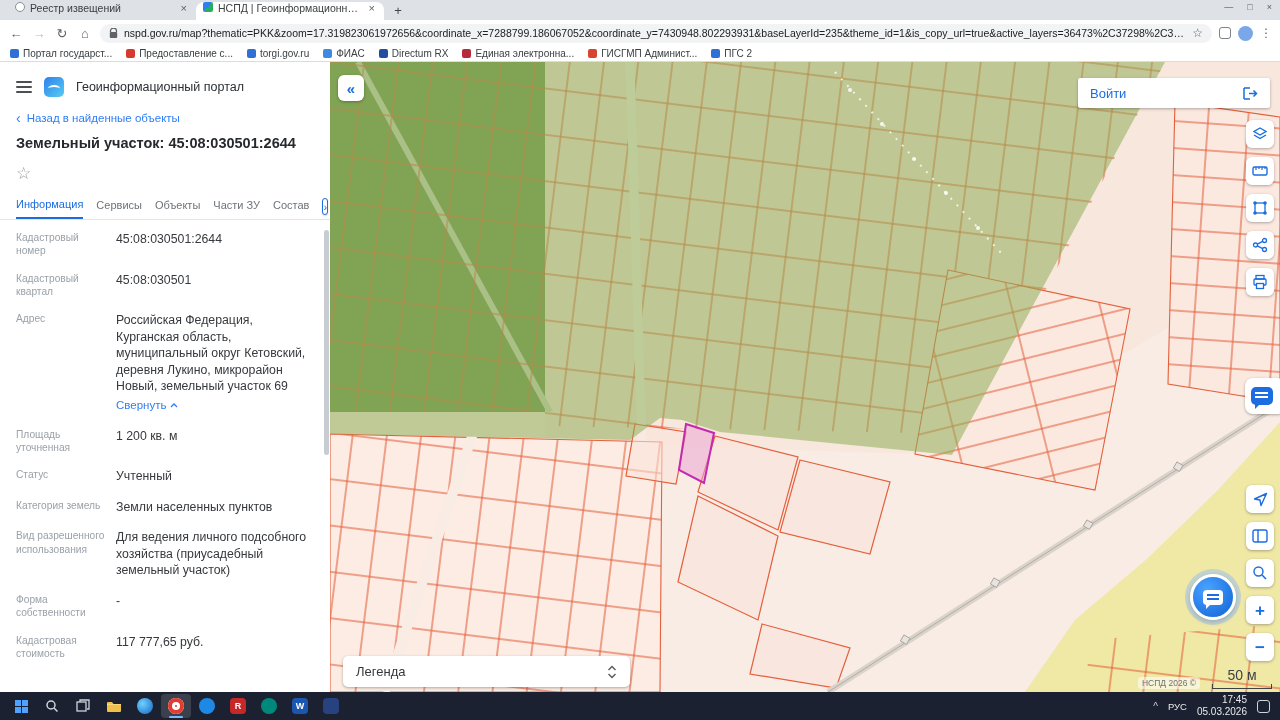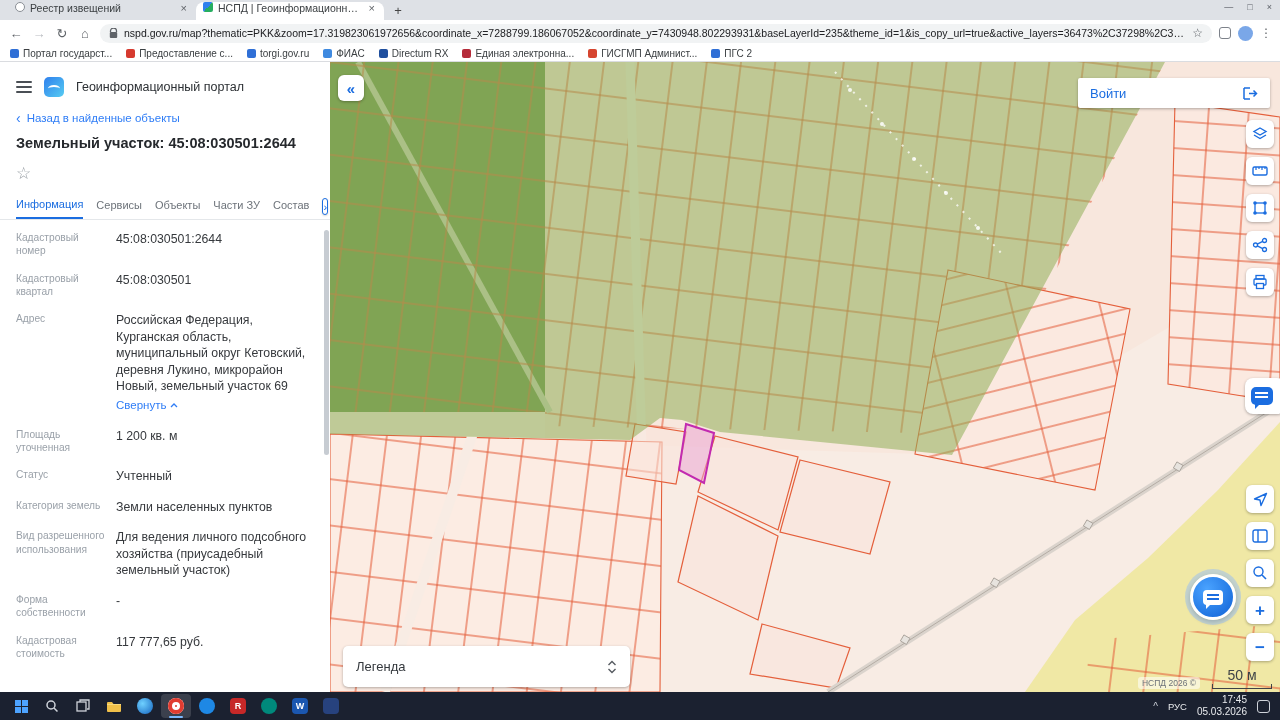--- a/index.html
+++ b/index.html
@@ -71,21 +71,21 @@
 .stack.bottom{top:423px}
 .chat-widget{right:-5px;top:316px;width:40px;height:36px;border-radius:8px;justify-content:flex-start;padding-left:6px}
 .bubble{width:22px;height:18px;background:#1b6de0;border-radius:5px;position:relative}
 .bubble:before{content:"";position:absolute;left:4px;top:5px;width:13px;height:2px;background:#fff;box-shadow:0 4px 0 #fff}
 .bubble:after{content:"";position:absolute;left:4px;bottom:-4px;border:4px solid transparent;border-top-color:#1b6de0;border-left-color:#1b6de0}
 .big-chat{position:absolute;left:860px;top:512px;width:46px;height:46px;border-radius:50%;background:radial-gradient(circle at 35% 30%,#4aa3ff,#0f62d6);border:3px solid #fff;box-shadow:0 0 0 5px rgba(140,185,255,.45),0 2px 5px rgba(0,0,0,.3);display:flex;align-items:center;justify-content:center}
 .big-chat .bb{width:20px;height:15px;background:#fff;border-radius:4px;position:relative}
 .big-chat .bb:before{content:"";position:absolute;left:4px;top:4px;width:12px;height:2px;background:#1b6de0;box-shadow:0 4px 0 #1b6de0}
 .big-chat .bb:after{content:"";position:absolute;left:3px;bottom:-4px;border:4px solid transparent;border-top-color:#fff;border-left-color:#fff}
 .zoomtxt{font-size:17px;color:#1b6de0;font-weight:bold;line-height:1}
-.legend-bar{left:13px;bottom:5px;width:287px;height:41px;border-radius:5px;justify-content:space-between;padding:0 13px}
+.legend-bar{left:13px;bottom:5px;width:287px;height:31px;border-radius:5px;justify-content:space-between;padding:0 13px}
 .legend-txt{font-size:13px;color:#33373c}
 .scalebox{position:absolute;right:8px;bottom:3px;display:flex;align-items:flex-end;gap:12px}
 .attr{font-size:8.5px;color:#6c7178;background:rgba(255,255,255,.55);padding:1px 4px;border-radius:3px}
 .scale{display:flex;flex-direction:column;align-items:center}
 .scale-label{font-size:14px;color:#3e4247}
 .scale-line{width:60px;height:5px;border-left:1px solid #3e4247;border-right:1px solid #3e4247;border-bottom:1.5px solid #3e4247;margin-top:1px}
 
 
 .taskbar{height:28px;background:#1b2130;display:flex;align-items:center;padding:0 6px;flex:none;color:#e8eaed}
 .tb-ic{width:30px;height:24px;display:flex;align-items:center;justify-content:center;border-radius:4px;margin-right:1px;position:relative}

